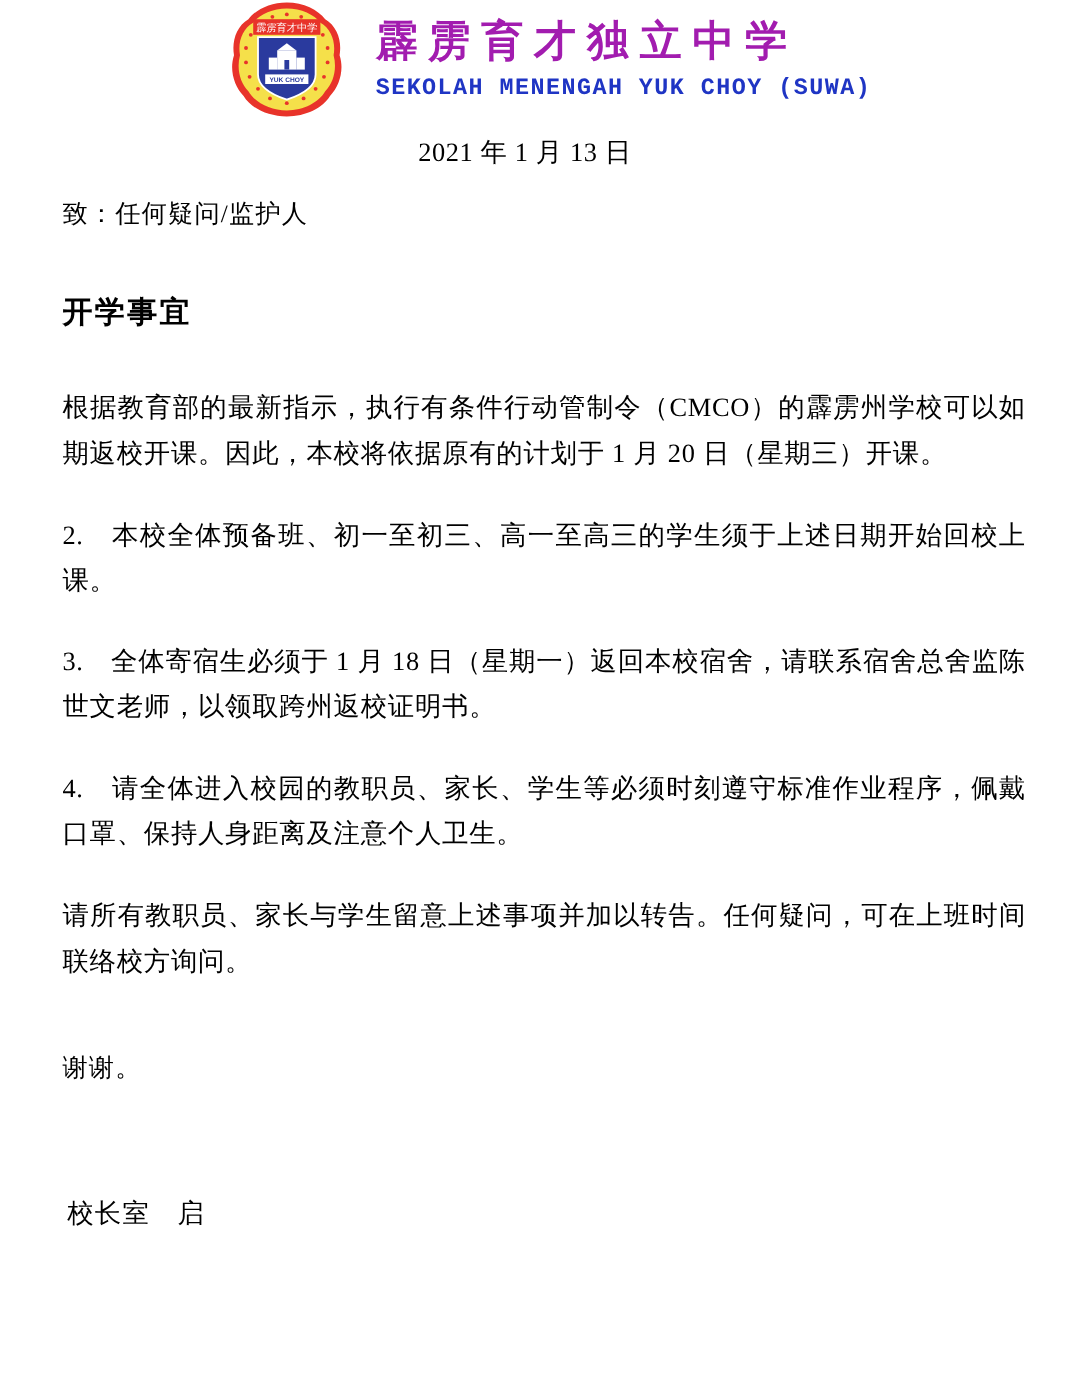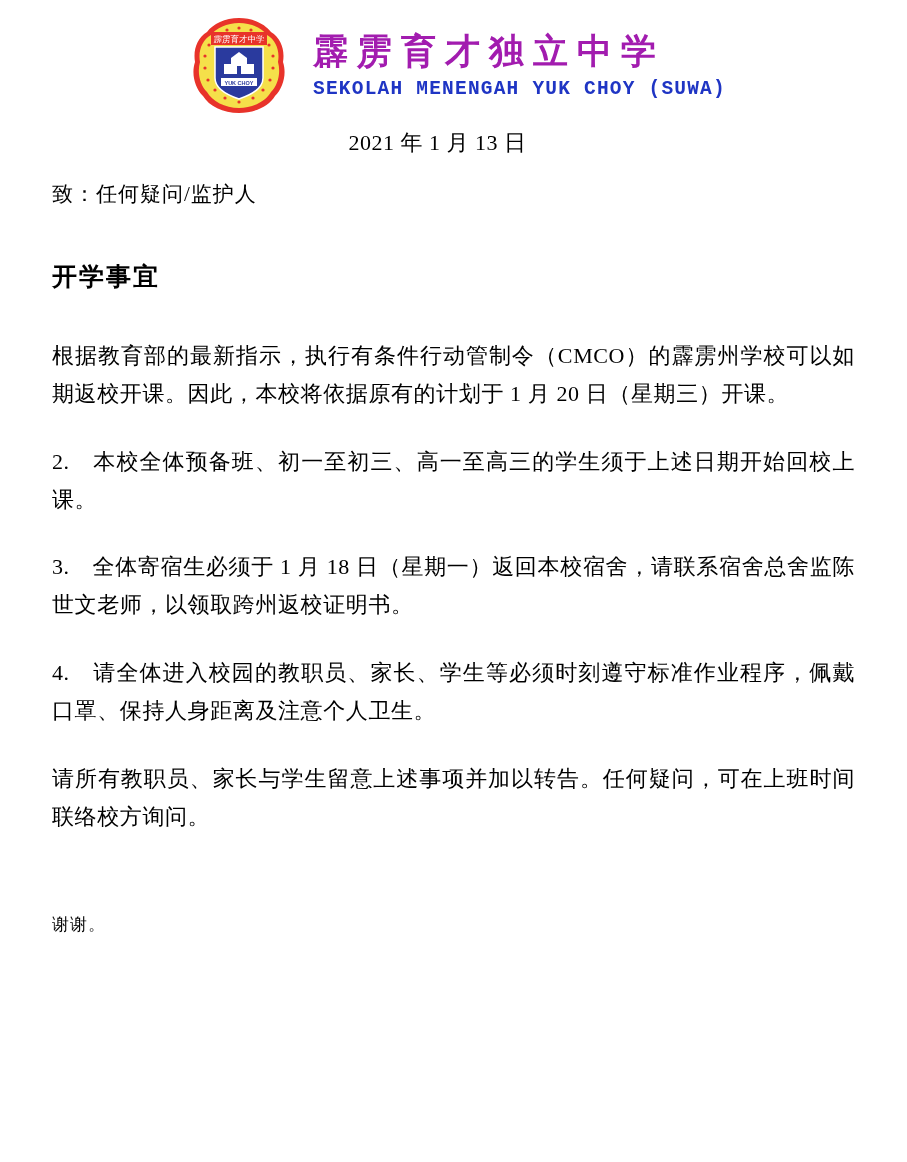--- a/index.html
+++ b/index.html
@@ -21,21 +21,20 @@
     box-sizing: border-box;
     padding: 0;
     position: relative;
   }
 
   
   .letterhead {
     display: flex;
     align-items: center;
     justify-content: center;
-    padding-top: 16px;
     padding-left: 10px;
   }
   .crest {
     width: 96px;
     height: 100px;
     position: relative;
     flex: 0 0 auto;
     margin-right: 26px;
   }
   .crest svg { display: block; }
@@ -96,22 +95,22 @@
     line-height: 1.72;
     letter-spacing: 0.6px;
     text-align: justify;
   }
   .para.first {
     margin-top: 40px;
     text-align: justify;
     text-justify: inter-ideograph;
   }
   .signoff {
-    margin-top: 76px;
-    font-size: 17px;
+    margin-top: 54px;
+    font-size: 21px;
     letter-spacing: 1px;
   }
   .closing {
     margin-top: 86px;
     font-size: 22px;
     letter-spacing: 1px;
     padding-left: 4px;
   }
 </style>
 </head>
@@ -184,14 +183,15 @@
     <div class="para">2.　本校全体预备班、初一至初三、高一至高三的学生须于上述日期开始回校上课。</div>
 
     <div class="para">3.　全体寄宿生必须于 1 月 18 日（星期一）返回本校宿舍，请联系宿舍总舍监陈世文老师，以领取跨州返校证明书。</div>
 
     <div class="para">4.　请全体进入校园的教职员、家长、学生等必须时刻遵守标准作业程序，佩戴口罩、保持人身距离及注意个人卫生。</div>
 
     <div class="para">请所有教职员、家长与学生留意上述事项并加以转告。任何疑问，可在上班时间联络校方询问。</div>
 
     <div class="signoff">谢谢。</div>
 
+    <div class="closing">校长室　启</div>
   </div>
 </div>
 
 </body></html>

